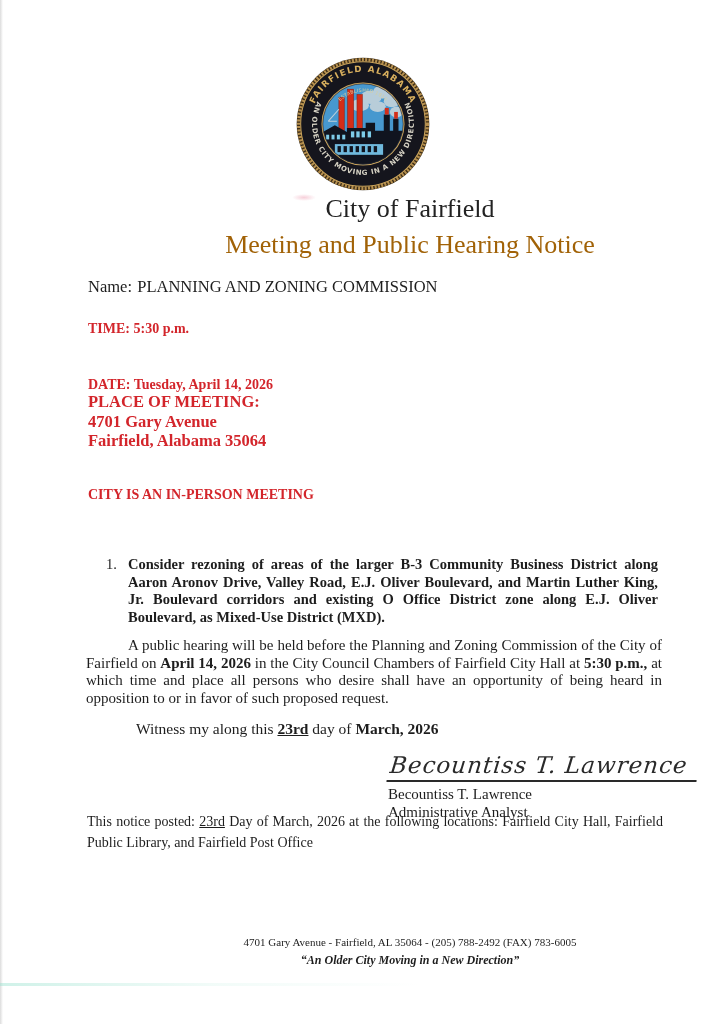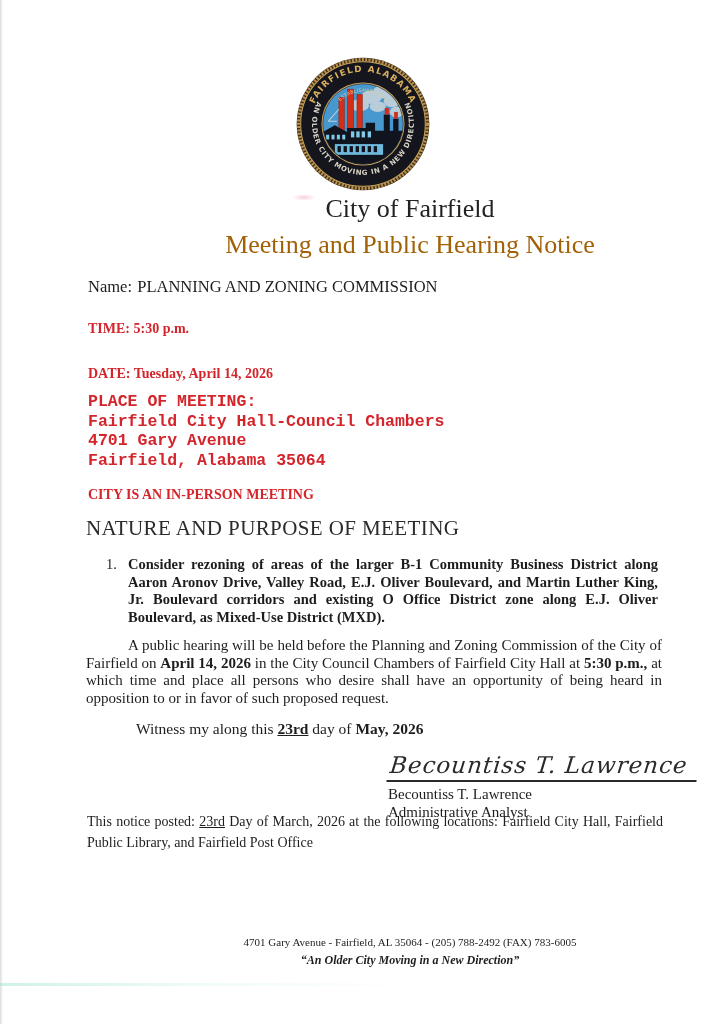--- a/index.html
+++ b/index.html
@@ -21,22 +21,22 @@
   }
   .abs{position:absolute;}
   .centered{left:0;width:100%;text-align:center;padding-left:48px;}
   .title1{top:194px;font-size:26px;color:#222;}
   .title2{top:230px;font-size:26px;color:#a16207;}
   .seal{left:296px;top:57px;width:134px;height:134px;}
   .name-line{top:277px;left:88px;font-size:16.5px;}
   .name-line .lbl{margin-right:0.32em;}
   .red-line{left:88px;font-size:14px;font-weight:bold;color:var(--red);}
   .time-line{top:321px;}
-  .date-line{top:366px;}
-  .place-block{top:392px;left:88px;font-size:16.5px;font-weight:bold;color:var(--red);line-height:19.5px;font-family:Liberation Mono, monospace;}
+  .date-line{top:377px;}
+  .place-block{top:392px;left:88px;font-size:16.5px;font-weight:bold;color:var(--red);line-height:19.5px;}
   .inperson-line{top:487px;}
   .nature-heading{top:516px;left:86px;font-size:21px;letter-spacing:0.4px;color:#2a2a2a;}
   .agenda{top:556px;left:106px;width:552px;font-size:14.5px;line-height:17.6px;display:flex;}
   .agenda .num{width:22px;flex:0 0 22px;font-weight:normal;}
   .agenda .txt{font-weight:bold;text-align:justify;}
   .hearing-para{top:637px;left:86px;width:576px;font-size:15px;line-height:17.7px;text-align:justify;text-indent:42px;}
   .witness-line{top:720px;left:136px;font-size:15.5px;}
   .b{font-weight:bold;}
   .u{text-decoration:underline;}
   .sig-block{top:752px;left:388px;}
@@ -143,40 +143,38 @@
 
   <div class="abs name-line">
     <span class="lbl">Name:</span><span>PLANNING AND ZONING COMMISSION</span>
   </div>
 
   <div class="abs red-line time-line">TIME: 5:30 p.m.</div>
   <div class="abs red-line date-line">DATE: Tuesday, April 14, 2026</div>
 
   <div class="abs place-block">
     <div>PLACE OF MEETING:</div>
-    <div>Fairfield City Hall-Council Chambers</div>
     <div>4701 Gary Avenue</div>
     <div>Fairfield, Alabama 35064</div>
   </div>
 
   <div class="abs red-line inperson-line">CITY IS AN IN-PERSON MEETING</div>
 
-  <div class="abs nature-heading">NATURE AND PURPOSE OF MEETING</div>
 
   <div class="abs agenda">
     <span class="num">1.</span>
-    <span class="txt">Consider rezoning of areas of the larger B-1 Community Business District along Aaron Aronov Drive, Valley Road, E.J. Oliver Boulevard, and Martin Luther King, Jr. Boulevard corridors and existing O Office District zone along E.J. Oliver Boulevard, as Mixed-Use District (MXD).</span>
+    <span class="txt">Consider rezoning of areas of the larger B-3 Community Business District along Aaron Aronov Drive, Valley Road, E.J. Oliver Boulevard, and Martin Luther King, Jr. Boulevard corridors and existing O Office District zone along E.J. Oliver Boulevard, as Mixed-Use District (MXD).</span>
   </div>
 
   <div class="abs hearing-para">
     <span>A public hearing will be held before the Planning and Zoning Commission of the City of Fairfield on </span><span class="b">April 14, 2026</span><span> in the City Council Chambers of Fairfield City Hall at </span><span class="b">5:30 p.m.,</span><span> at which time and place all persons who desire shall have an opportunity of being heard in opposition to or in favor of such proposed request.</span>
   </div>
 
   <div class="abs witness-line">
-    <span>Witness my along this </span><span class="b u">23rd</span><span> day of </span><span class="b">May, 2026</span>
+    <span>Witness my along this </span><span class="b u">23rd</span><span> day of </span><span class="b">March, 2026</span>
   </div>
 
   <div class="abs sig-block">
     <div class="sig-script">Becountiss T. Lawrence</div>
     <div class="sig-name">Becountiss T. Lawrence</div>
     <div class="sig-title">Administrative Analyst</div>
   </div>
 
   <div class="abs posted-block">
     <span>This notice posted: </span><span class="u">23rd</span><span> Day of March, 2026 at the following locations: Fairfield City Hall, Fairfield Public Library, and Fairfield Post Office</span>

